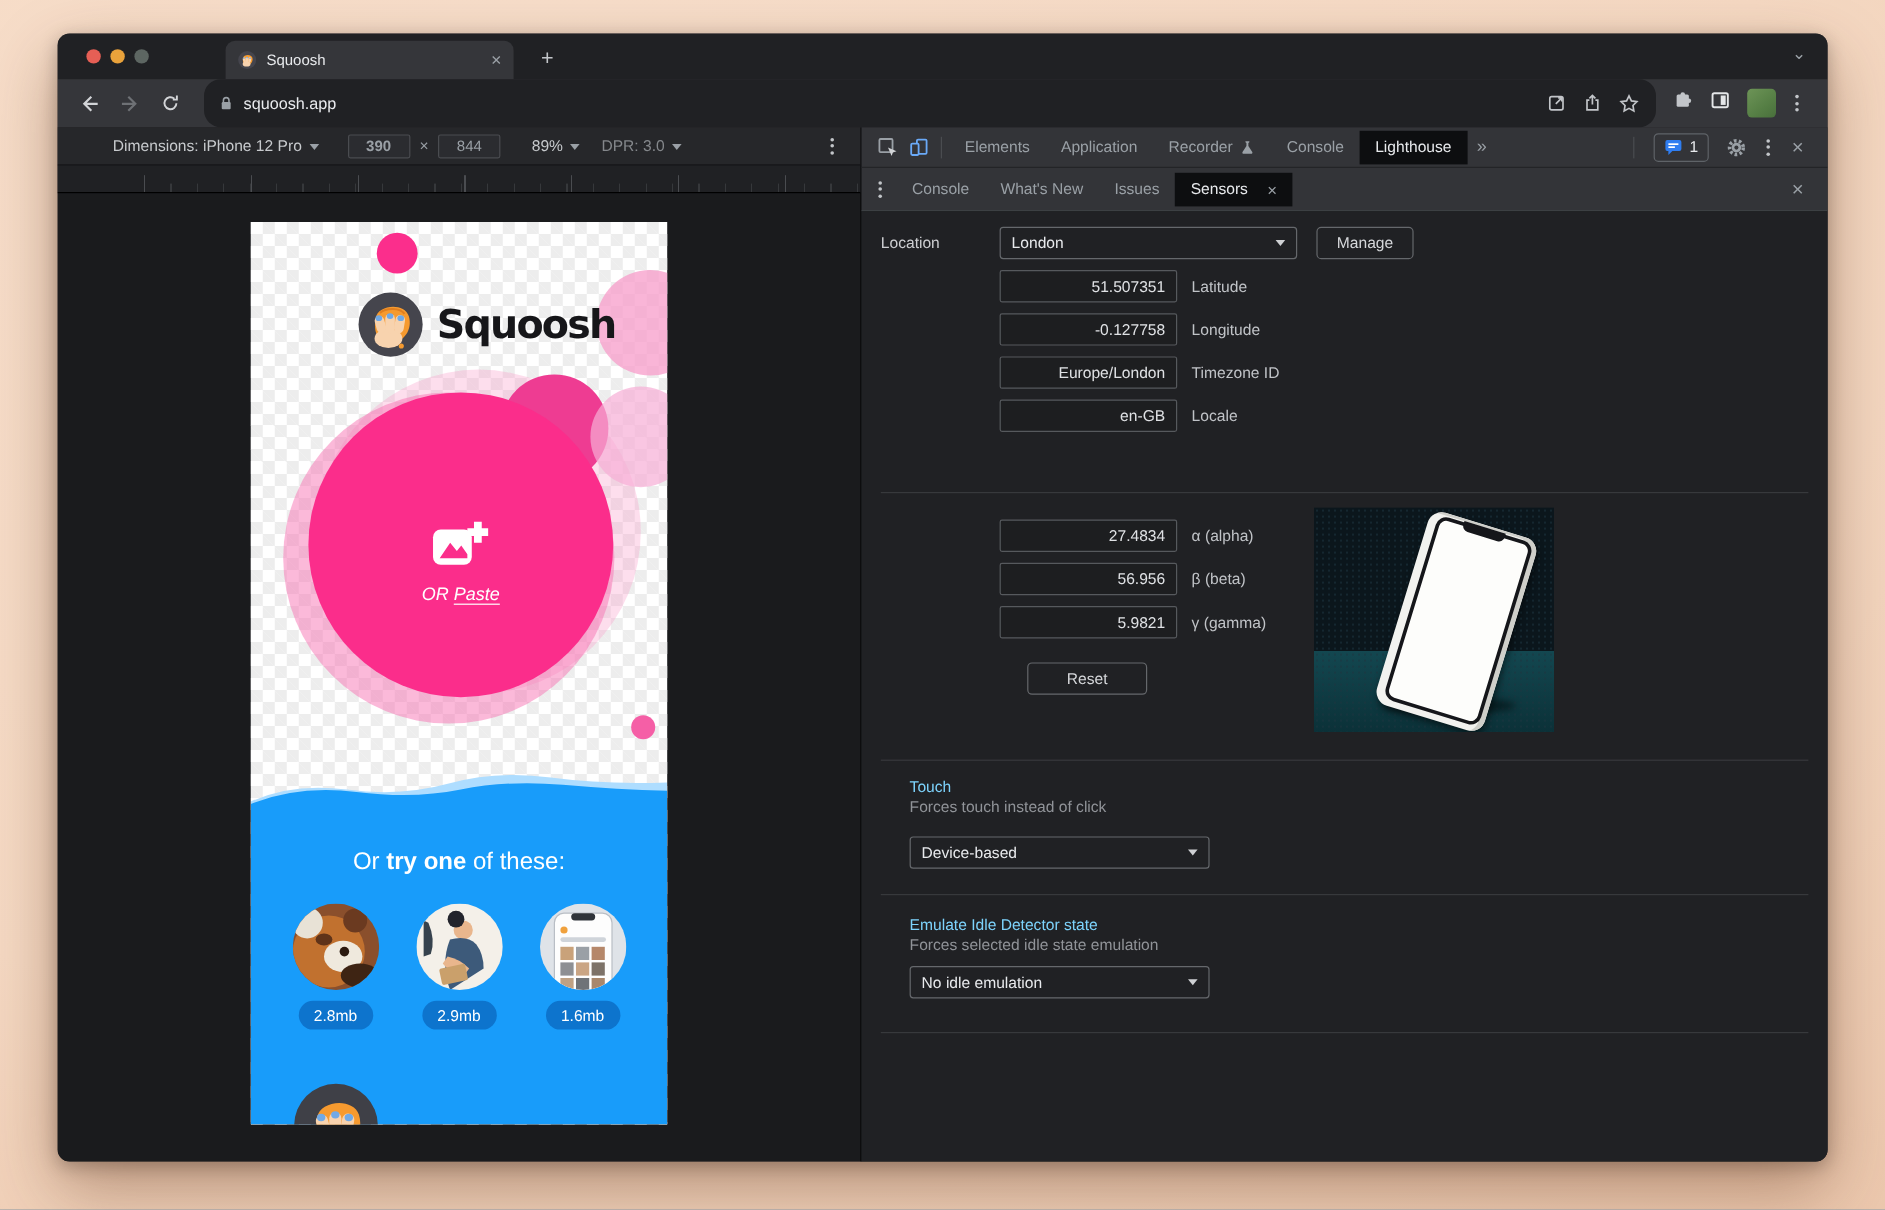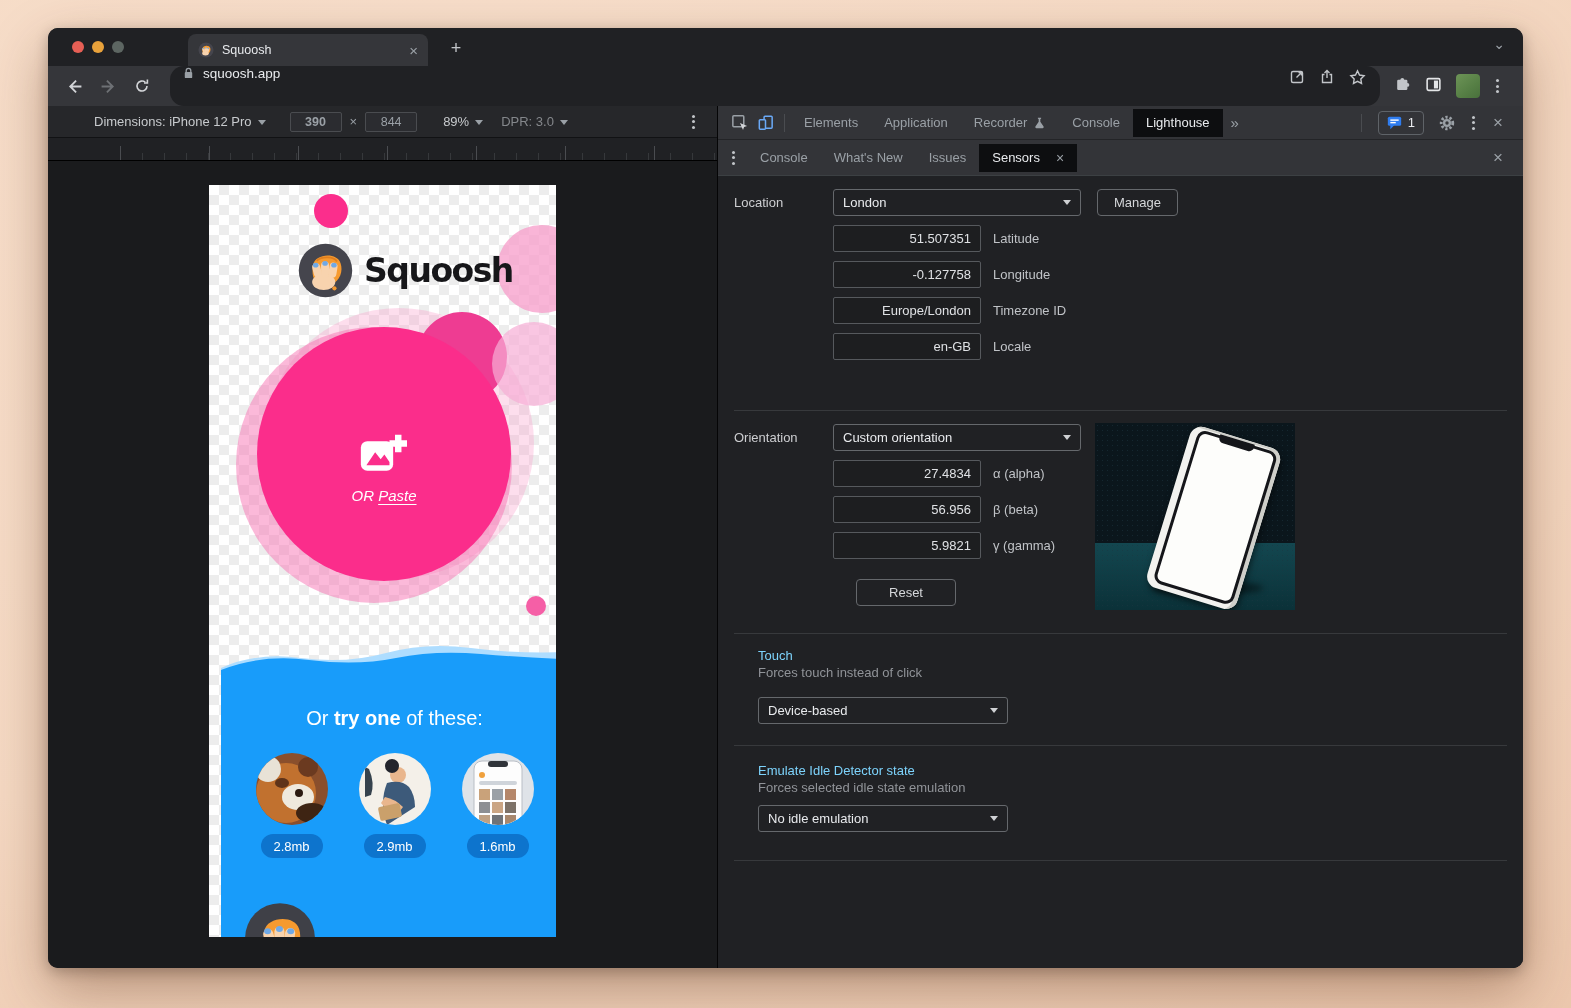--- a/index.html
+++ b/index.html
@@ -22,21 +22,21 @@
     border-radius:8px 8px 0 0; display:flex; align-items:center; padding:0 10px; gap:8px; }
   .tab-title { color:#e8eaed; font-size:12.5px; flex:1; }
   .tab-close { color:#9aa0a6; font-size:15px; line-height:1; cursor:default; }
   .newtab { position:absolute; left:396px; top:10px; color:#c2c5c9; font-size:18px; width:24px; text-align:center; }
   .tabsearch { position:absolute; right:18px; top:8px; color:#9aa0a6; font-size:14px; }
 
   
   .urlbar { position:relative; height:40px; background:#35363a; display:flex; align-items:center; padding:0 12px; }
   .navbtn { width:28px; height:28px; display:flex; align-items:center; justify-content:center; margin-right:6px; }
   .omnibox { height:40px; flex:0 0 1210px; margin-left:8px; background:#202124; border-radius:14px;
-    display:flex; padding:0 12px; gap:8px; }
+    display:flex; align-items:center; padding:0 12px; gap:8px; }
   .url-text { color:#e8eaed; font-size:13.5px; flex:1; }
   .omni-ic { width:22px; height:22px; display:flex; align-items:center; justify-content:center; }
   .chrome-right { display:flex; align-items:center; gap:14px; margin-left:14px; }
   .avatar { width:24px; height:24px; border-radius:4px;
     background:linear-gradient(140deg,#6d9457 0%, #567f45 60%, #49703c 100%); }
   .kebab { display:flex; flex-direction:column; gap:2.5px; align-items:center; padding:2px; }
   .kebab i { width:3px; height:3px; border-radius:50%; background:#c2c5c9; display:block; }
 
   
   .main { display:flex; height:862px; }
@@ -78,21 +78,21 @@
 
   .logo-row { position:absolute; left:88px; top:57px; display:flex; align-items:center; gap:10px; }
   .logo-mark { width:57px; height:57px; }
   .wordmark { font-family:"DejaVu Sans",sans-serif; font-weight:bold; font-size:33px; color:#17171a; letter-spacing:-1.5px; }
 
   .select-image-icon { position:absolute; left:150px; top:246px; width:48px; height:48px; }
   .or-paste { position:absolute; left:48px; top:302px; width:254px; text-align:center;
     color:#fff; font-style:italic; font-size:15px; }
   .or-paste u { text-underline-offset:3px; }
 
-  .bluewrap { position:absolute; left:12px; top:489px; width:347px; height:263px; background:#189cfa; }
+  .bluewrap { position:absolute; left:0; top:489px; width:347px; height:263px; background:#189cfa; }
   .wave { position:absolute; left:0; top:-30px; width:347px; height:31px; display:block; }
   .try-line { position:absolute; left:0; top:33px; width:100%; text-align:center; color:#fff; font-size:20px; }
   .samples { position:absolute; left:0; top:79px; width:100%; display:flex; justify-content:center; gap:31px; }
   .sample { display:flex; flex-direction:column; align-items:center; gap:9px; }
   .thumb { width:72px; height:72px; border-radius:50%; overflow:hidden; display:block; }
   .size-pill { min-width:62px; height:24px; border-radius:12px; background:#0d74cd; color:#fff;
     font-size:13px; display:flex; align-items:center; justify-content:center; padding:0 10px; }
   .bottom-logo { position:absolute; left:35px; top:717px; width:72px; height:72px; }
 
   
@@ -498,27 +498,20 @@
               </div>
           <div class="frow ind99">
                 <input class="ival" value="en-GB" style="">
                 <span class="flabel">Locale</span>
               </div>
         </div>
 
         <div class="hsep" style="top:234px;"></div>
 
         <div class="sec-orientation">
-          <div class="sec-head">
-            <span class="seclabel">Orientation</span>
-            <div class="dtselect w248">
-              <span>Custom orientation</span>
-                  <span class="sel-arrow"></span>
-            </div>
-          </div>
           <div class="frow ind99">
                 <input class="ival" value="27.4834" style="">
                 <span class="flabel">α (alpha)</span>
               </div>
           <div class="frow ind99">
                 <input class="ival" value="56.956" style="">
                 <span class="flabel">β (beta)</span>
               </div>
           <div class="frow ind99">
                 <input class="ival" value="5.9821" style="">

